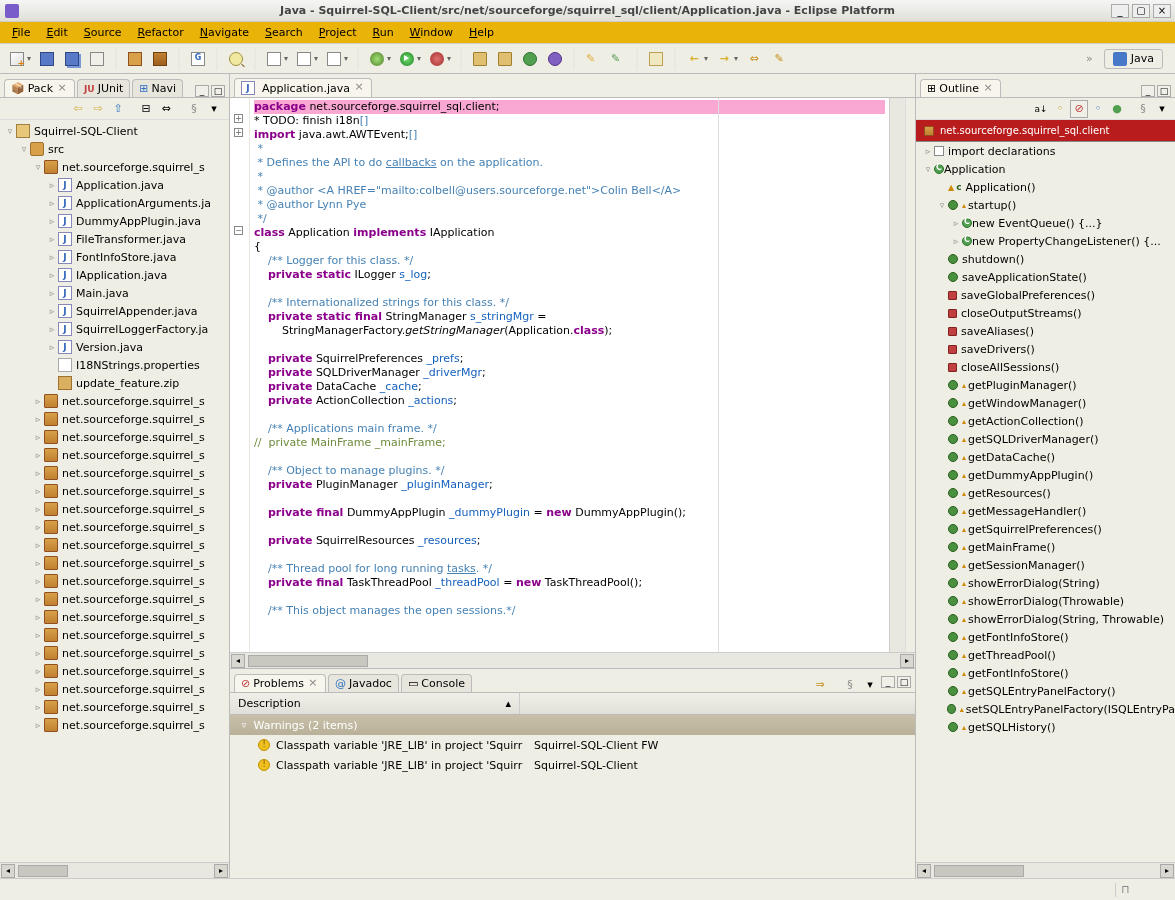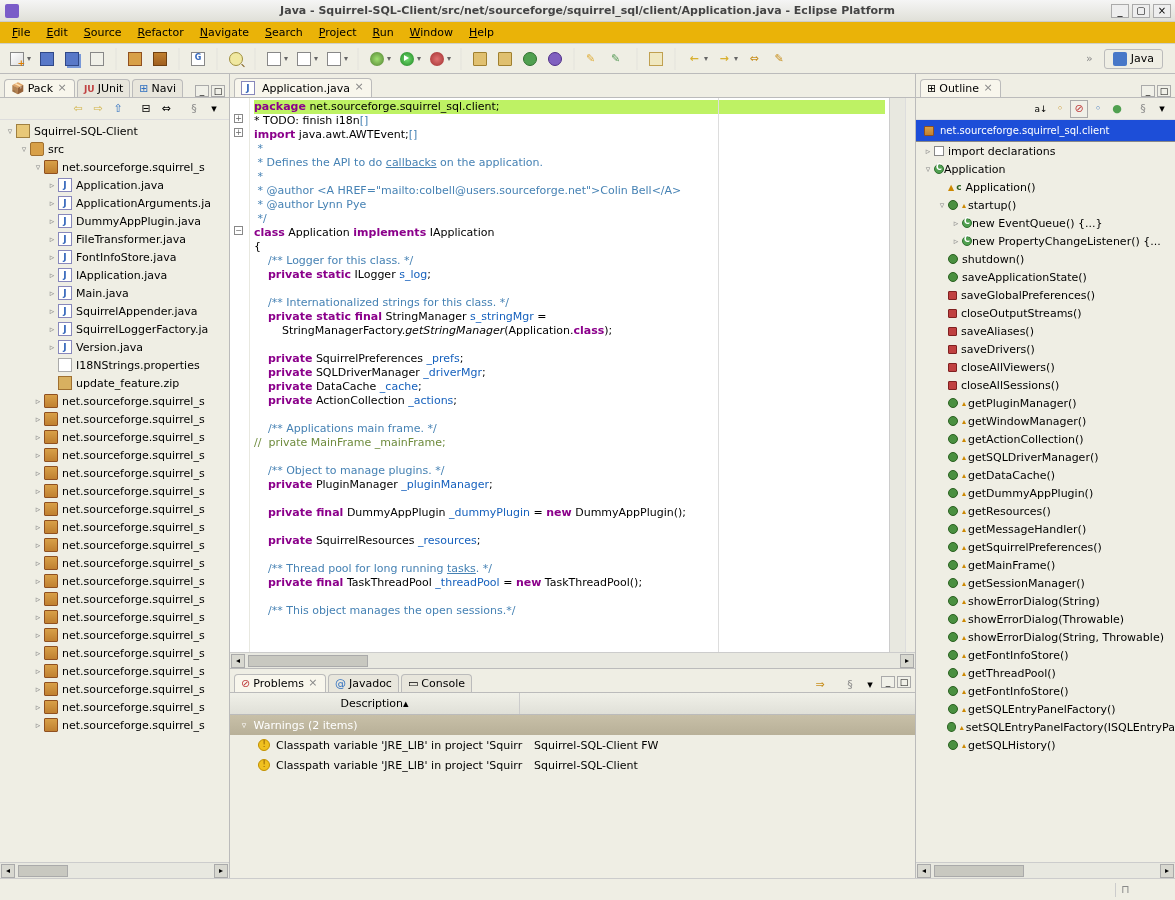--- a/index.html
+++ b/index.html
@@ -41,39 +41,39 @@
 .ticon.zip { background:#d8b060; border:1px solid #a07030; }
 .hscroll { height:16px; background:#e8e8e0; border-top:1px solid #ccc; display:flex; }
 .hscroll .thumb { width:50px; height:12px; margin:2px; background:#c8c8c0; border:1px solid #aaa; }
 .hscroll .arrow { width:14px; height:14px; margin:1px; background:#d8d8d0; border:1px solid #aaa; text-align:center; line-height:12px; font-size:8px; }
 .editor-tabs { height:24px; display:flex; align-items:flex-end; padding:2px 4px 0; border-bottom:1px solid #bbb; }
 .editor-area { flex:1; display:flex; background:#fff; overflow:hidden; position:relative; }
 .gutter { width:20px; background:#fff; border-right:1px solid #e8e8e0; }
 .fold { position:absolute; left:4px; width:9px; height:9px; border:1px solid #888; background:#fff; font-size:8px; text-align:center; line-height:7px; color:#666; }
 .code { flex:1; padding:2px 4px; font-family:"DejaVu Sans",sans-serif; font-size:11px; line-height:14px; overflow:auto; white-space:pre; position:relative; }
 .code .line { height:14px; }
-.code .hl { background:#bef264; display:block; }
+.code .hl { background:#f9a8d4; display:block; }
 .kw { color:#8b008b; font-weight:bold; }
 .com { color:#4682b4; }
 .comg { color:#6e8b3d; }
 .fld { color:#1560bd; }
 .tag { color:#4682b4; }
 .vscroll { width:16px; background:#e8e8e0; border-left:1px solid #ccc; }
 .overview { width:10px; background:#efeee4; border-left:1px solid #ddd; }
 .ruler { position:absolute; top:0; bottom:0; width:1px; background:#ddd; left:468px; }
 .bottom-view { height:210px; border-top:1px solid #bbb; display:flex; flex-direction:column; background:#efeee4; }
 .prob-status { padding:3px 8px; background:#efeee4; color:#444; border-bottom:1px solid #ddd; }
 .prob-header { height:22px; display:flex; border-bottom:1px solid #bbb; background:linear-gradient(#f0f0e8,#e0e0d8); }
 .prob-col { padding:3px 8px; border-right:1px solid #ccc; display:flex; align-items:center; }
 .prob-body { flex:1; overflow:auto; background:#efeee4; }
 .prob-row { display:flex; height:20px; align-items:center; padding-left:8px; }
 .prob-group { background:linear-gradient(#c8c0a8,#b8b098); color:#fff; }
 .warn-icon { width:12px; height:12px; background:#f0c020; border-radius:50%; margin-right:6px; border:1px solid #c09000; text-align:center; line-height:10px; font-size:8px; color:#805000; }
 .outline-header { height:22px; background:#b0a890; border-bottom:1px solid #888; display:flex; align-items:center; padding:2px 8px; }
-.outline-header.sel { background:#1d4ed8; color:#fff; font-size:10px; }
+.outline-header.sel { background:#b91c1c; color:#fff; font-size:10px; }
 .outline-toolbar { height:22px; display:flex; align-items:center; justify-content:flex-end; padding:2px 4px; gap:1px; border-bottom:1px solid #ddd; }
 .otbtn { width:18px; height:18px; cursor:pointer; display:flex; align-items:center; justify-content:center; border:1px solid transparent; }
 .outline-tree { flex:1; overflow:auto; background:#efeee4; }
 .out-row { display:flex; align-items:center; height:18px; cursor:pointer; white-space:nowrap; }
 .vis-icon { width:10px; height:10px; border-radius:50%; margin-right:4px; }
 .vis-pub { background:#4a9040; border:1px solid #2a6020; }
 .vis-priv { background:#c04040; border:1px solid #802020; width:9px; height:9px; border-radius:1px; }
 .vis-class { width:10px; height:10px; border-radius:50%; background:#50a050; border:1px solid #307030; position:relative; }
 .vis-class::after { content:"C"; position:absolute; left:1px; top:-2px; font-size:8px; color:#fff; font-weight:bold; }
 .mod-s { font-size:8px; color:#cc8800; font-weight:bold; margin-right:2px; }
@@ -480,21 +480,21 @@
         <div class="viewmini">
           <div class="vtbtn" style="color:#c89020">⇒</div>
           <div style="width:8px"></div>
           <div class="vtbtn" style="color:#888">§</div>
           <div class="vtbtn">▾</div>
           <div class="mini">_</div>
           <div class="mini">□</div>
         </div>
       </div>
       <div class="prob-header">
-        <div class="prob-col" style="width:290px;justify-content:center">
+        <div class="prob-col" style="width:290px;justify-content:space-between">
             <span>Description</span>
             <span>▴</span>
           </div>
       </div>
       <div class="prob-body" id="prob-body">
           <div class="prob-row prob-group"><span class="twisty" style="color:#fff">▿</span>&nbsp;Warnings (2 items)</div>
           <div class="prob-row">
             <span style="width:20px"></span>
             <span class="warn-icon">!</span>
             <span style="width:258px">Classpath variable 'JRE_LIB' in project 'Squirr</span>
@@ -602,25 +602,20 @@
           <span>saveAliases()</span>
         </div>
         <div class="out-row" style="padding-left: 20px;">
           <span class="twisty"></span>
           <span class="vis-icon vis-priv"></span>
           <span>saveDrivers()</span>
         </div>
         <div class="out-row" style="padding-left: 20px;">
           <span class="twisty"></span>
           <span class="vis-icon vis-priv"></span>
-          <span>closeAllViewers()</span>
-        </div>
-        <div class="out-row" style="padding-left: 20px;">
-          <span class="twisty"></span>
-          <span class="vis-icon vis-priv"></span>
           <span>closeAllSessions()</span>
         </div>
         <div class="out-row" style="padding-left: 20px;">
           <span class="twisty"></span>
           <span class="vis-icon vis-pub"></span>
           <span class="mod-s">▴</span>
           <span>getPluginManager()</span>
         </div>
         <div class="out-row" style="padding-left: 20px;">
           <span class="twisty"></span>

